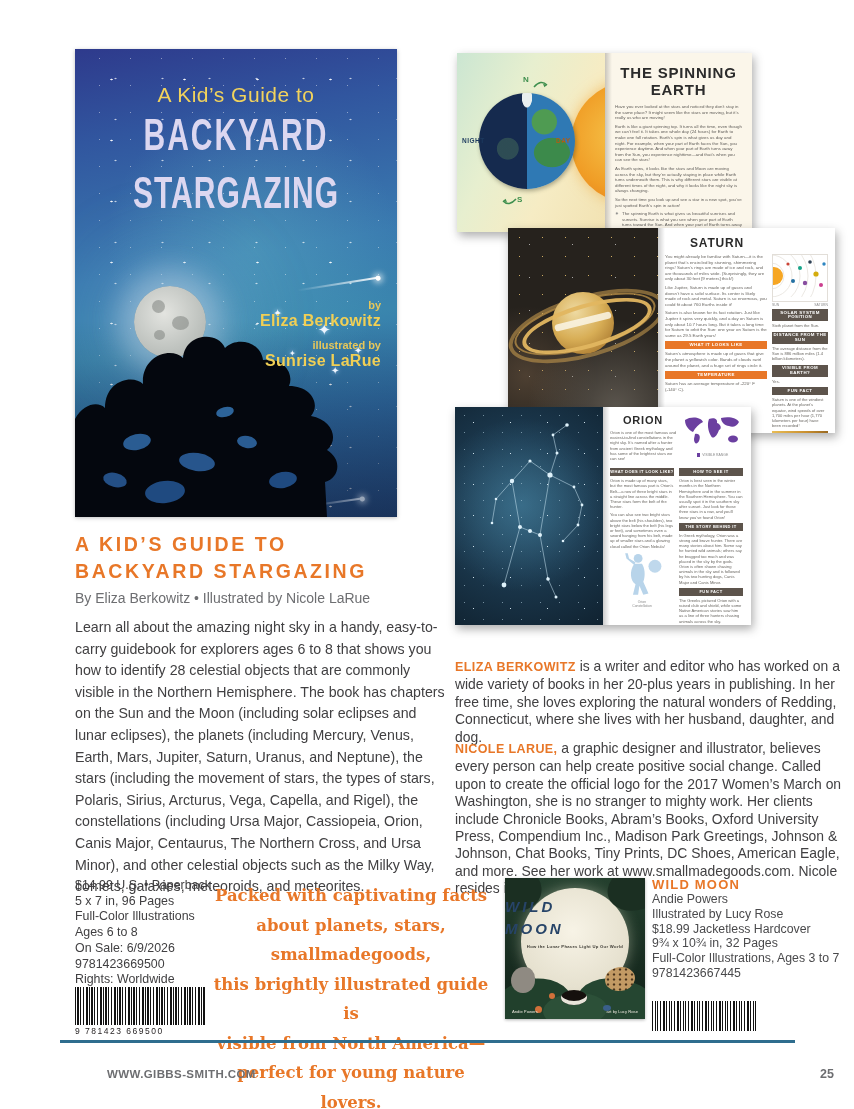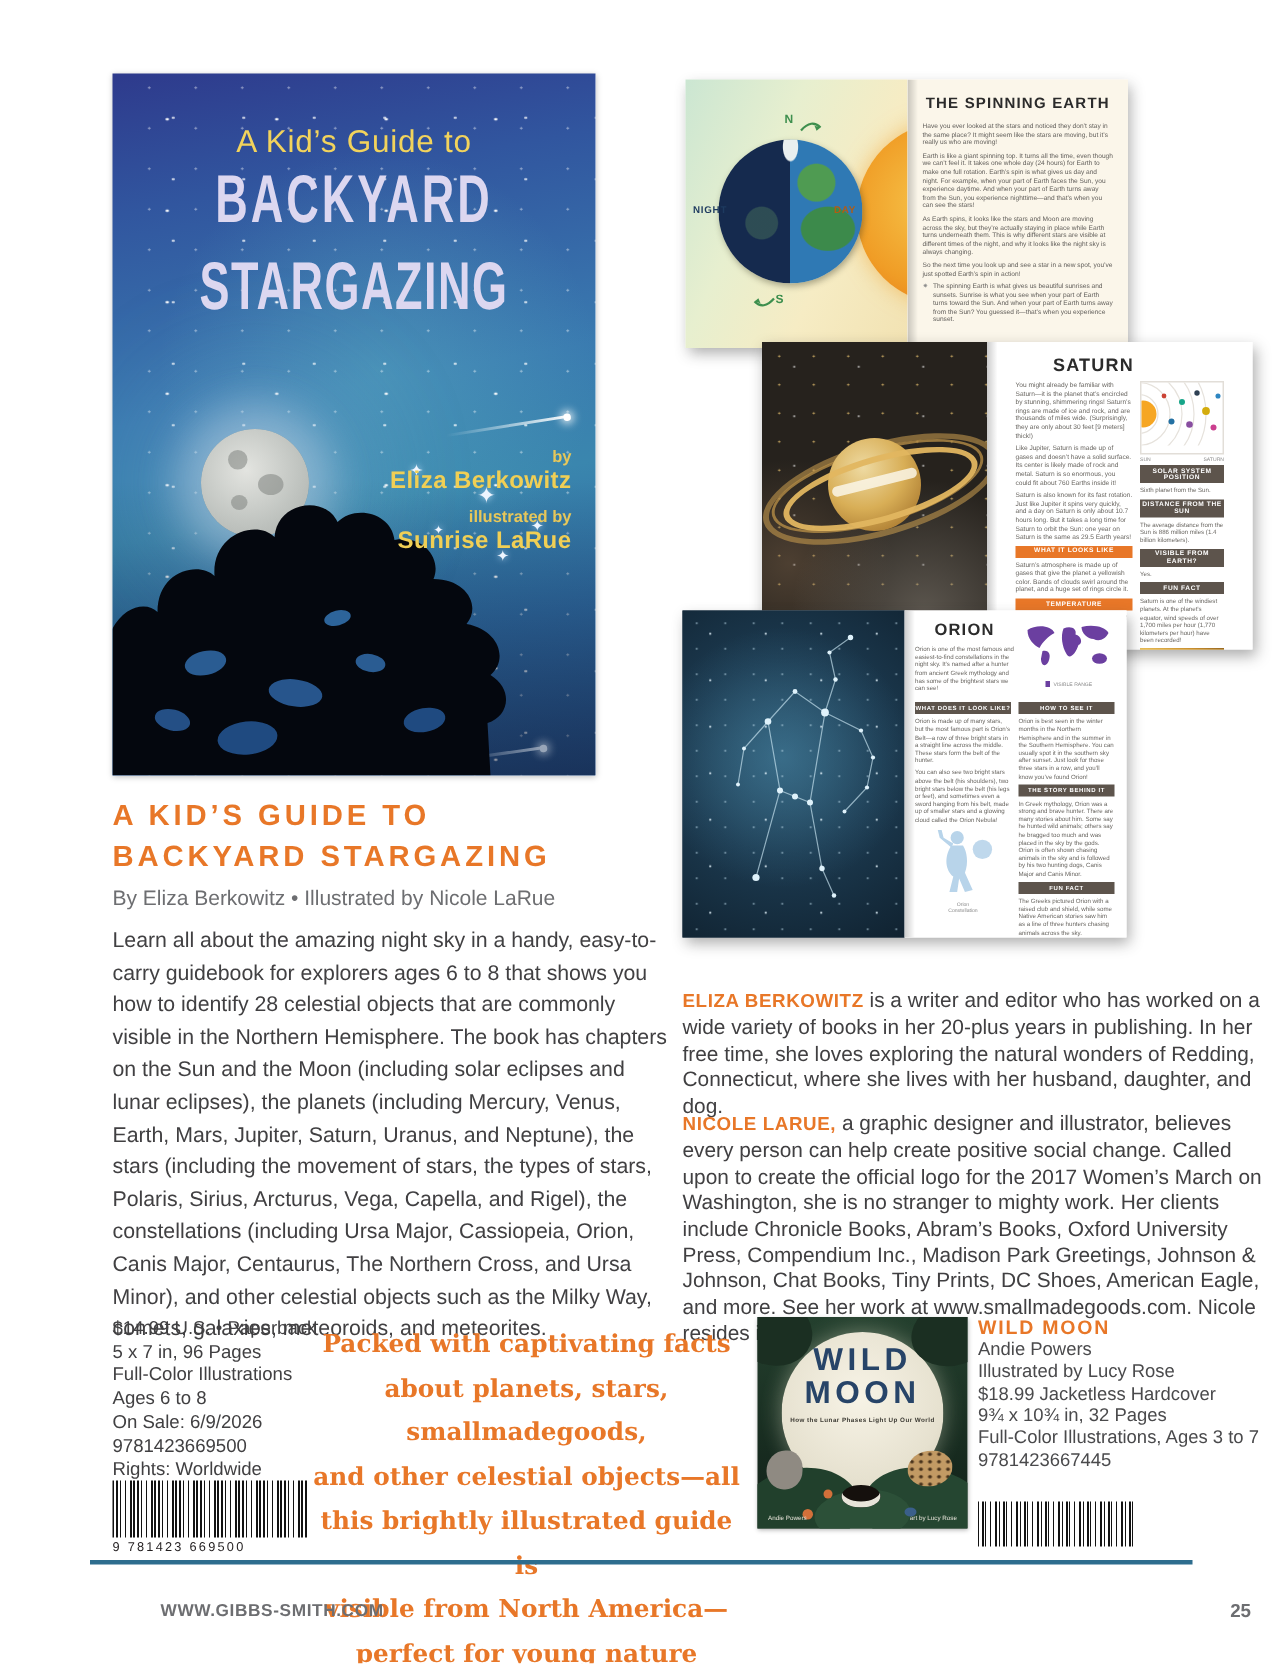--- a/index.html
+++ b/index.html
@@ -61,21 +61,21 @@
       radial-gradient(circle at 68% 30%, #4f9b52 0 13%, transparent 14%),
       radial-gradient(ellipse at 76% 62%, #3c8a4b 0 17%, transparent 18%),
       radial-gradient(circle at 30% 58%, rgba(70,110,90,.5) 0 12%, transparent 13%),
       linear-gradient(90deg,#152a4e 0 50%, #2f79b4 50%);
     box-shadow:1px 2px 4px rgba(60,60,40,.4);}
   .nd{position:absolute;font-size:6.5px;font-weight:bold;letter-spacing:.5px;}
   #night-label{left:5px;top:84px;color:#1d3a5f;}
   #day-label{left:99px;top:84px;color:#b35c12;}
   .compass{position:absolute;color:#3e8f4e;font-weight:bold;font-size:8px;}
   #se-right{width:147px;background:#fbf6ea;padding:11px 10px 6px;box-sizing:border-box;}
-  #se-right .pg-title{font-size:10px;margin:0 0 6px;}
+  #se-right .pg-title{font-size:15px;margin:0 0 6px;}
   #se-right .tp{color:#63605c;}
   .note{padding-left:7px;position:relative;}
   .note .mark{position:absolute;left:0;top:0;color:#8a8a8a;font-size:4.5px;}
 
   
   #spread-saturn{left:508px;top:228px;width:327px;height:205px;z-index:2;}
   #sa-left{width:150px;background-color:#26221d;background-image:
       radial-gradient(circle at 72% 88%, rgba(135,128,118,.55), transparent 42%),
       radial-gradient(circle at 12% 72%, rgba(150,118,88,.35), transparent 35%),
       radial-gradient(rgba(233,195,112,.85) .5px, transparent 1px),
@@ -83,21 +83,21 @@
     background-size:100% 100%,100% 100%,23px 19px,43px 33px;}
   #saturn-art{position:absolute;left:14px;top:44px;width:122px;height:104px;}
   #saturn-planet{position:absolute;left:30px;top:20px;width:62px;height:62px;border-radius:50%;
     background:radial-gradient(circle at 38% 32%, #eedaa2, #d8ae56 48%, #ae7e33 82%);}
   #saturn-planet::after{content:"";position:absolute;left:2px;top:26px;width:58px;height:7px;
     background:rgba(250,246,232,.85);transform:rotate(-14deg);border-radius:4px;}
   .ring{position:absolute;border-radius:50%;border-style:solid;transform:rotate(-16deg);}
   #ring1{left:-2px;top:32px;width:126px;height:36px;border-width:4px;border-color:rgba(225,182,96,.95);}
   #ring2{left:-10px;top:27px;width:142px;height:46px;border-width:2px;border-color:rgba(180,140,70,.8);}
   #ring3{left:-16px;top:23px;width:154px;height:54px;border-width:4px;border-color:rgba(205,160,80,.55);}
-  #sa-right{width:177px;background:#fff;padding:8px 19px 6px;box-sizing:border-box;}
+  #sa-right{width:177px;background:#fff;padding:8px 7px 6px;box-sizing:border-box;}
   #sa-right .pg-title{font-size:12px;width:104px;margin:0 0 4px;}
   .sa-cols{display:flex;gap:5px;}
   .sa-main{width:104px;}
   .sa-side{width:56px;}
   .diagram-box{border:1px solid #e2ded8;background:#fff;}
   .diag-labels{display:flex;justify-content:space-between;margin:1px 0 2px;}
   .img-rings{height:40px;margin-top:2px;background-color:#d9a93c;background-image:
       radial-gradient(rgba(35,22,8,.85) .7px, transparent 1.1px),
       radial-gradient(rgba(255,255,255,.8) .6px, transparent 1px),
       linear-gradient(100deg,#e9bd55,#c98f2e 55%,#8a5d1d);
@@ -145,22 +145,22 @@
     font-family:"DejaVu Serif","Liberation Serif",serif;font-weight:bold;font-size:16.5px;line-height:29.5px;}
 
   
   #wm-cover{position:absolute;left:505px;top:878px;width:140px;height:141px;overflow:hidden;
     background:linear-gradient(180deg,#24402e,#16291e 70%,#122218);box-shadow:0 1px 3px rgba(0,0,0,.3);}
   #wm-moon{position:absolute;left:16px;top:10px;width:108px;height:108px;border-radius:50%;
     background:radial-gradient(circle at 48% 40%, #f7f3e6, #e6e1cf 65%, #cfc9b4),
                radial-gradient(circle at 65% 70%, rgba(170,168,150,.6) 0 10%, transparent 11%);
     box-shadow:0 0 14px rgba(240,240,215,.4);}
   .wm-leaf{position:absolute;border-radius:50%;}
-  #wm-title{position:absolute;left:0;right:0;top:18px;text-align:center;color:#274468;
-    font-weight:800;font-size:21px;line-height:22px;letter-spacing:3px;}
+  #wm-title{position:absolute;left:0;right:0;top:18px;text-align:left;color:#274468;
+    font-weight:800;font-size:15px;line-height:22px;letter-spacing:3px;font-style:italic;}
   #wm-tag{position:absolute;left:0;right:0;top:66px;text-align:center;color:#3c3a33;
     font-size:4.2px;font-weight:bold;letter-spacing:.3px;}
   #wm-author{position:absolute;left:7px;bottom:5px;font-size:4.2px;color:#e8e4da;}
   #wm-credit{position:absolute;right:7px;bottom:5px;font-size:4.2px;color:#e8e4da;}
 
   #wm-info{position:absolute;left:652px;top:877px;width:198px;}
   #wm-info .rtitle{color:#e87728;font-weight:bold;font-size:13px;letter-spacing:1.2px;}
   #wm-info .rsub{color:#e87728;font-weight:bold;font-style:italic;font-size:12.8px;line-height:14.5px;}
   #wm-info .rline{font-size:12.3px;line-height:14.8px;color:#4a4a4c;}
   #barcode2{position:absolute;left:652px;top:1001px;width:106px;height:30px;}
@@ -408,21 +408,20 @@
     <div>On Sale: 6/9/2026</div>
     <div>9781423669500</div>
     <div>Rights: Worldwide</div>
   </div>
   <div id="barcode1" class="barcode"></div>
   <div id="barcode1-digits">9 781423 669500</div>
 
   <div id="quote">
     <div>Packed with captivating facts</div>
     <div>about planets, stars, smallmadegoods,</div>
-    <div>and other celestial objects—all</div>
     <div>this brightly illustrated guide is</div>
     <div>visible from North America—</div>
     <div>perfect for young nature lovers.</div>
   </div>
 
   <div id="wm-cover">
     <div id="wm-moon"></div>
     <div class="wm-leaf" style="left:-18px;top:-14px;width:55px;height:46px;background:#1b2f22;transform:rotate(20deg);"></div>
     <div class="wm-leaf" style="right:-20px;top:-12px;width:58px;height:44px;background:#1b2f22;transform:rotate(-18deg);"></div>
     <div class="wm-leaf" style="left:-12px;bottom:-16px;width:80px;height:56px;background:#21402c;transform:rotate(-10deg);"></div>

